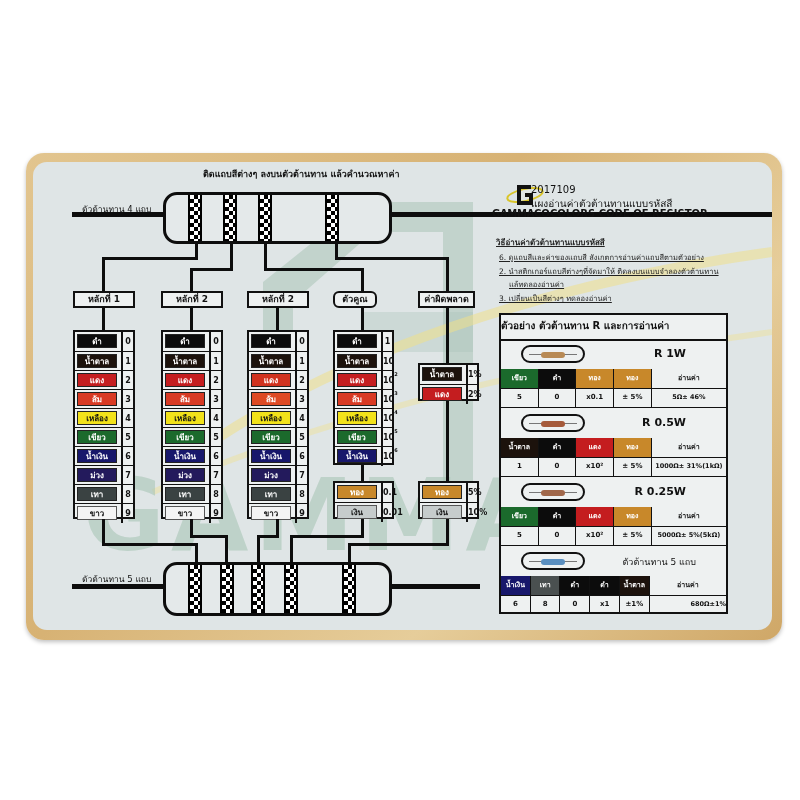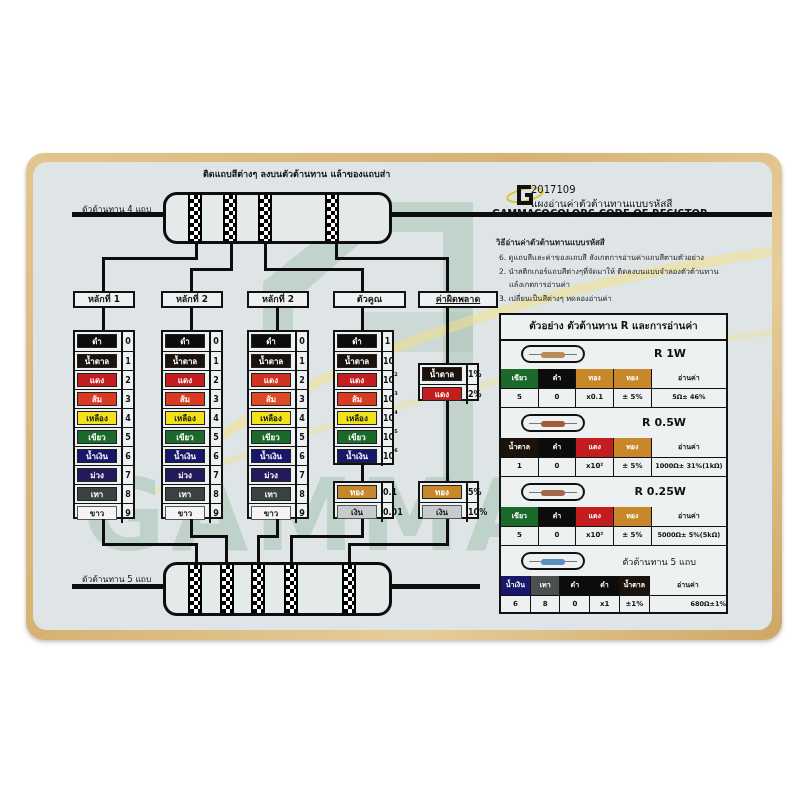--- a/index.html
+++ b/index.html
@@ -15,47 +15,47 @@
     background-image:linear-gradient(45deg,#000 25%,transparent 25%,transparent 75%,#000 75%),linear-gradient(45deg,#000 25%,transparent 25%,transparent 75%,#000 75%);
     background-size:8px 8px;background-position:0 0,4px 4px;border-left:2px solid #000;border-right:2px solid #000;box-sizing:border-box;}
   .hdr{position:absolute;height:17px;border:2px solid #111;background:#eef1f1;box-sizing:border-box;font-size:9px;font-weight:bold;text-align:center;line-height:13px;color:#111;}
   .ctab{position:absolute;border:2px solid #111;background:#eef1f1;box-sizing:border-box;}
   .crow{position:absolute;left:0;right:0;height:19px;}
   .cname{position:absolute;left:2px;top:2px;width:40px;height:14px;font-size:8px;font-weight:bold;text-align:center;line-height:14px;color:#fff;box-sizing:border-box;border:1px solid #222;}
   .cval{position:absolute;left:46px;right:0;top:0;bottom:0;border-left:2px solid #111;font-size:8px;font-weight:bold;text-align:center;line-height:19px;color:#111;}
   .crow+.crow{border-top:1px solid #111;}
   sup{font-size:5px;vertical-align:top;line-height:6px;}
   .rt{position:absolute;left:499px;top:313px;width:229px;height:301px;border:2px solid #111;background:#eef1f1;box-sizing:border-box;}
-  .rt-title{position:absolute;left:0;right:0;top:0;height:24px;border-bottom:2px solid #111;font-size:10px;font-weight:bold;text-align:center;line-height:22px;color:#111;}
+  .rt-title{position:absolute;left:0;right:0;top:0;height:24px;border-bottom:2px solid #111;font-size:10px;font-weight:bold;line-height:22px;color:#111;}
   .ex-head{position:absolute;left:0;right:0;border-bottom:1px solid #111;}
   .pill{position:absolute;left:20px;width:64px;height:18px;border:2px solid #111;border-radius:10px;box-sizing:border-box;background:#eef1f1;}
   .mini{position:absolute;top:5px;left:18px;width:24px;height:6px;border-radius:3px;}
   .lead{position:absolute;top:7px;height:1px;background:#777;}
   .ex-label{position:absolute;right:40px;font-size:11px;font-weight:bold;color:#111;}
   .ex-row{position:absolute;left:0;right:0;height:19px;display:flex;border-bottom:1px solid #111;}
   .ex-cell{border-right:1px solid #111;font-size:7px;font-weight:bold;text-align:center;line-height:18px;box-sizing:border-box;color:#111;}
   .ex-cell:last-child{border-right:none;}
-  .instr{position:absolute;font-size:7.5px;color:#222;white-space:nowrap;}
+  .instr{position:absolute;font-size:7.5px;color:#222;white-space:nowrap;text-decoration:underline;}
 </style>
 </head>
 <body>
 
 <div class="board"></div>
 <div class="panel">
 
   <svg class="wm" style="left:0;top:0" width="739" height="468" viewBox="0 0 739 468">
     <path d="M230 120 L330 40 L440 40 L440 330 L410 330 L410 70 L340 70 L260 140 L260 330 L230 330 Z" fill="#a9c4b6" opacity="0.55"></path>
     <path d="M330 150 L440 150 L440 190 L330 190 Z" fill="#a9c4b6" opacity="0.35"></path>
     <path d="M150 300 C 300 190, 520 120, 739 90" stroke="#efe08a" stroke-width="10" fill="none" opacity="0.55"></path>
     <path d="M120 330 C 300 250, 520 200, 739 170" stroke="#efe08a" stroke-width="6" fill="none" opacity="0.4"></path>
   </svg>
   <div class="wm" style="left:50px;top:295px;font-size:100px;font-weight:bold;color:#a9c6b6;opacity:0.6;letter-spacing:6px;font-family:'DejaVu Sans',sans-serif;">GAMMACO</div>
 </div>
 
-<div class="txt" style="left:203px;top:167px;font-size:9px;font-weight:bold;">ติดแถบสีต่างๆ ลงบนตัวต้านทาน แล้าของแถบส่า</div>
+<div class="txt" style="left:203px;top:167px;font-size:9px;font-weight:bold;">ติดแถบสีต่างๆ ลงบนตัวต้านทาน แล้วคำนวณหาค่า</div>
 <div class="txt" style="left:82px;top:202px;font-size:8.5px;">ตัวต้านทาน 4 แถบ</div>
 <div class="wire" style="left:72px;top:212px;width:92px;height:5px;"></div>
 <div class="wire" style="left:390px;top:212px;width:382px;height:5px;"></div>
 <div class="res-body" style="left:163px;top:192px;width:229px;height:52px;">
   <div class="band" style="left:22px;width:14px;"></div>
   <div class="band" style="left:57px;width:14px;"></div>
   <div class="band" style="left:92px;width:14px;"></div>
   <div class="band" style="left:159px;width:14px;"></div>
 </div>
 
@@ -71,22 +71,22 @@
 <div class="wire" style="left:264px;top:268px;width:100px;height:3px;"></div>
 <div class="wire" style="left:361px;top:268px;width:3px;height:23px;"></div>
 
 <div class="wire" style="left:335px;top:244px;width:3px;height:16px;"></div>
 <div class="wire" style="left:335px;top:257px;width:114px;height:3px;"></div>
 <div class="wire" style="left:446px;top:257px;width:3px;height:34px;"></div>
 
 <div class="hdr" style="left:73px;top:291px;width:62px;">หลักที่ 1</div>
 <div class="hdr" style="left:161px;top:291px;width:62px;">หลักที่ 2</div>
 <div class="hdr" style="left:247px;top:291px;width:62px;">หลักที่ 2</div>
-<div class="hdr" style="left:333px;top:291px;width:73px;">ตัวคูณ</div>
-<div class="hdr" style="left:418px;top:291px;width:80px;text-decoration:underline;">ค่าผิดพลาด</div>
+<div class="hdr" style="left:333px;top:291px;width:44px;border-radius:6px;">ตัวคูณ</div>
+<div class="hdr" style="left:418px;top:291px;width:57px;">ค่าผิดพลาด</div>
 
 <div class="wire" style="left:102px;top:308px;width:3px;height:22px;"></div>
 <div class="wire" style="left:190px;top:308px;width:3px;height:22px;"></div>
 <div class="wire" style="left:276px;top:308px;width:3px;height:22px;"></div>
 <div class="wire" style="left:361px;top:308px;width:3px;height:22px;"></div>
 <div class="wire" style="left:446px;top:308px;width:3px;height:55px;"></div>
 <div class="wire" style="left:361px;top:464px;width:3px;height:20px;"></div>
 <div class="wire" style="left:446px;top:400px;width:3px;height:84px;"></div>
 
 <div id="digit-tables">
@@ -314,21 +314,21 @@
   <path d="M26 5 L14 5 L14 21 L26 21 L26 13 L20 13" fill="none" stroke="#111" stroke-width="4"></path>
 </svg>
 <div class="txt" style="left:531px;top:184px;font-size:10px;text-align:center;">2017109</div>
 <div class="txt" style="left:531px;top:196px;font-size:10px;font-weight:normal;">แผงอ่านค่าตัวต้านทานแบบรหัสสี</div>
 <div class="txt" style="left:492px;top:208px;font-size:10px;font-weight:bold;letter-spacing:-0.3px;">GAMMACO</div>
 <div class="txt" style="left:550px;top:208px;font-size:10px;font-weight:bold;">COLORS CODE OF RESISTOR</div>
 
 <div class="instr" style="left:496px;top:236px;font-size:8px;font-weight:bold;">วิธีอ่านค่าตัวต้านทานแบบรหัสสี</div>
 <div class="instr" style="left:499px;top:251px;">6. ดูแถบสีและค่าของแถบสี สังเกตการอ่านค่าแถบสีตามตัวอย่าง</div>
 <div class="instr" style="left:499px;top:265px;">2. นำสติกเกอร์แถบสีต่างๆที่จัดมาให้ ติดลงบนแบบจำลองตัวต้านทาน</div>
-<div class="instr" style="left:509px;top:278px;">แล้งเกตการอ่านค่า</div>
+<div class="instr" style="left:509px;top:278px;">แล้ทดลองอ่านค่า</div>
 <div class="instr" style="left:499px;top:292px;">3. เปลี่ยนเป็นสีต่างๆ ทดลองอ่านค่า</div>
 
 <div class="rt">
   <div class="rt-title">ตัวอย่าง ตัวต้านทาน R และการอ่านค่า</div>
   <div id="examples-body">
       <div class="ex-head" style="top: 24px; height: 30px;">
         <div class="pill" style="top:6px">
       <div class="lead" style="left:6px;width:48px"></div>
       <div class="mini" style="background:#b88a55"></div>
         </div>

